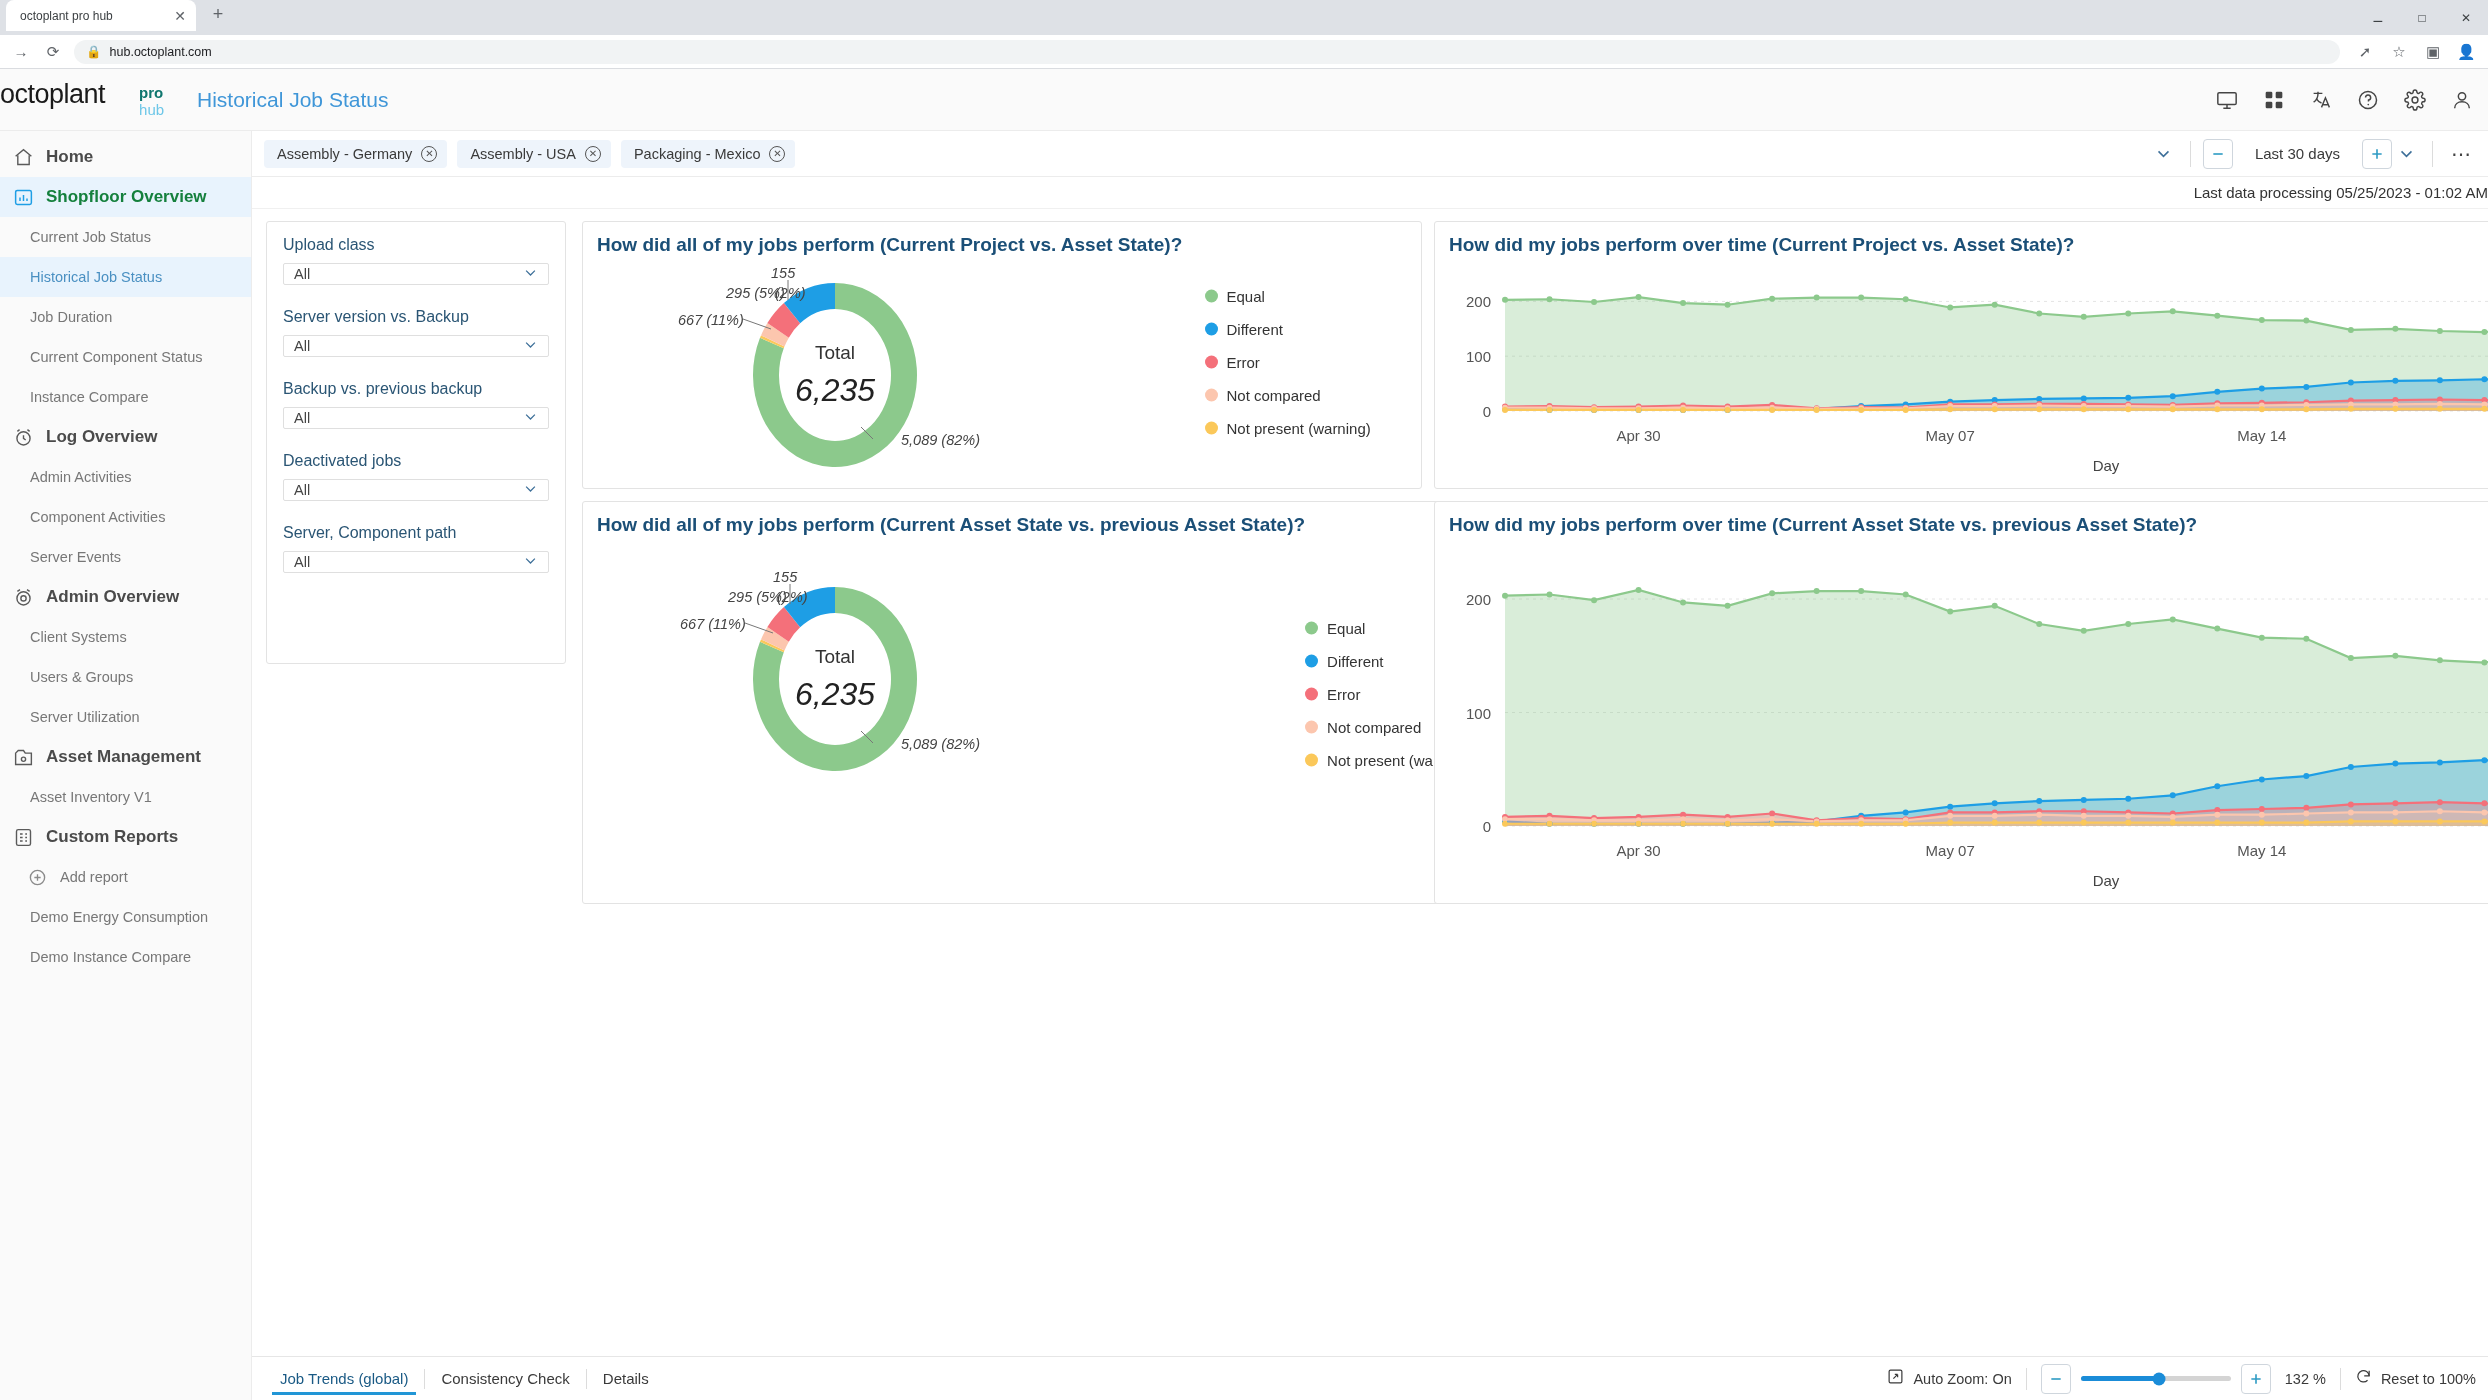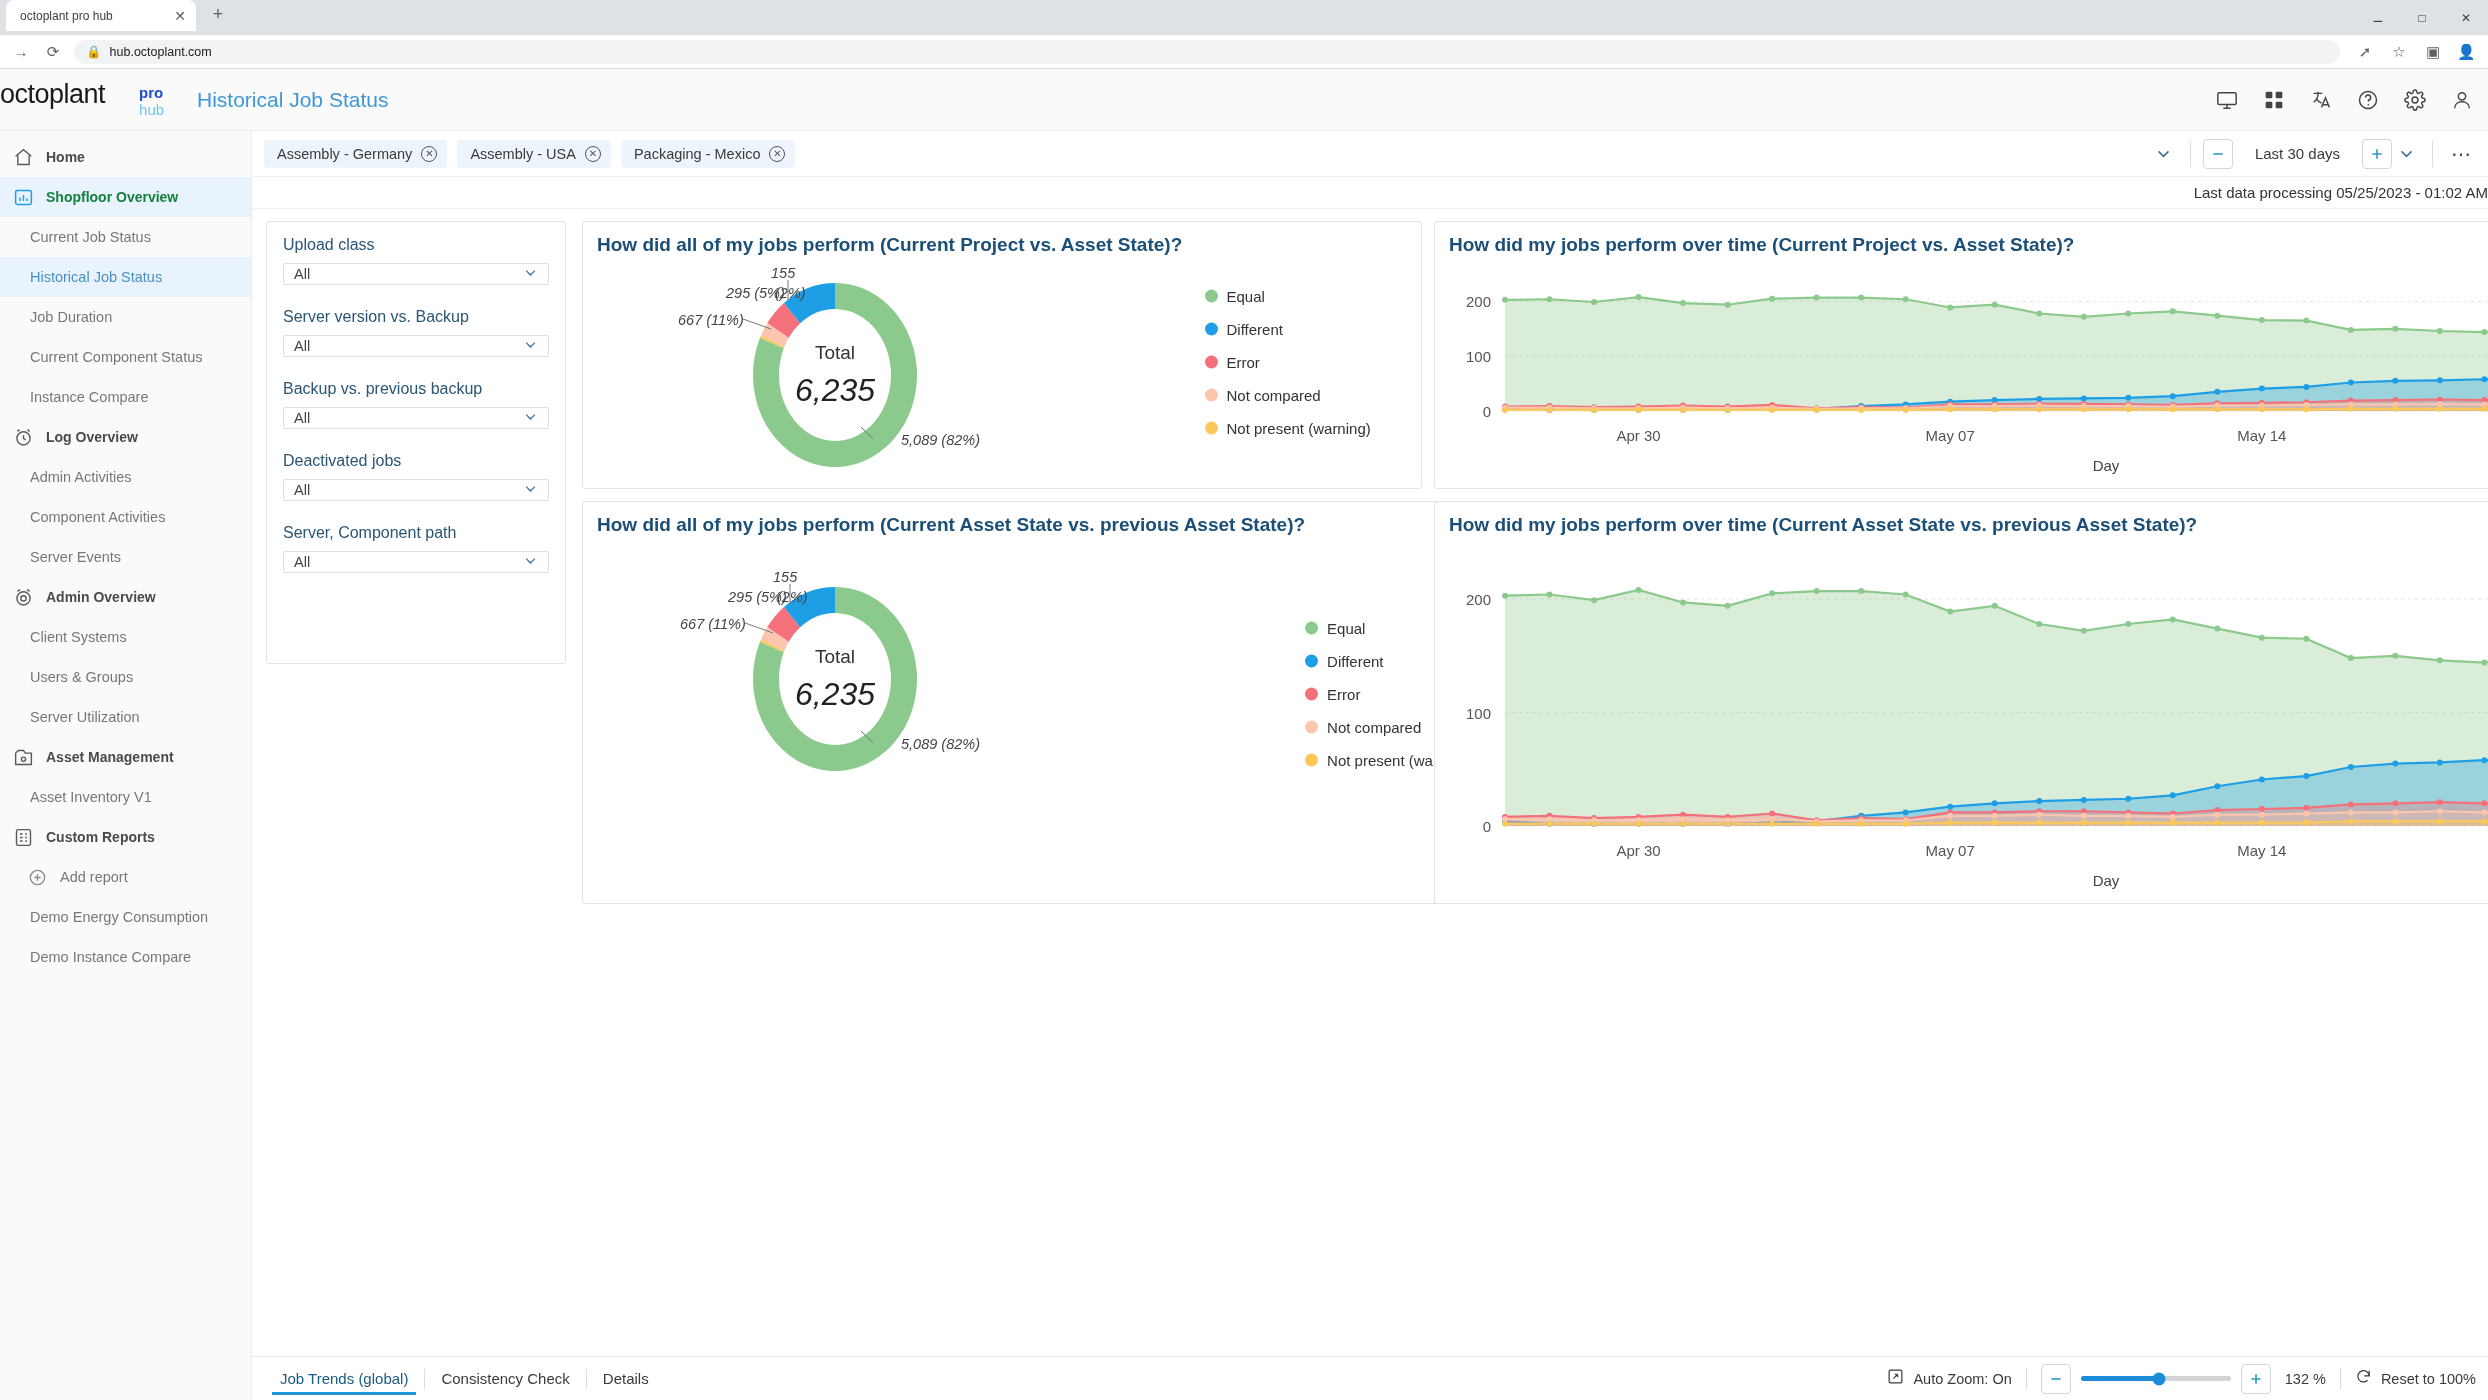--- a/index.html
+++ b/index.html
@@ -42,38 +42,38 @@
   .omni-icons { display: flex; align-items: center; gap: 12px; }
 
   
   .app-header {
     height: 62px; flex: 0 0 62px; display: flex; align-items: center;
     background: #fafafa; border-bottom: 1px solid #ececec; position: relative;
   }
   .logo-wrap { width: 180px; display: flex; justify-content: center; }
   .logo-main { font-size: 27px; font-weight: 400; color: #1a1a1a; letter-spacing: -0.5px; line-height: 1; }
   .logo-sub { font-size: 15px; margin-top: 3px; margin-left: 34px; }
-  .logo-sub b { color: #1d4ed8; font-weight: 700; }
+  .logo-sub b { color: #0f766e; font-weight: 700; }
   .logo-sub span { color: #6ec7e8; }
   .page-title { font-size: 21px; color: #3f96d8; margin-left: 17px; font-weight: 400; }
   .header-icons { position: absolute; right: 14px; display: flex; align-items: center; gap: 23px; color: #444; }
   .hdr-ic { width: 24px; height: 24px; display:flex; align-items:center; justify-content:center;}
 
   
   .body-split { flex: 1; display: flex; min-height: 0; }
 
   
   .sidebar {
     width: 252px; flex: 0 0 252px; background: #fafafa; border-right: 1px solid #ececec;
     display: flex; flex-direction: column; position: relative;
   }
   .side-scroll { flex: 1; overflow: hidden; padding-top: 6px; }
   .side-item {
     display: flex; align-items: center; gap: 12px; height: 40px; padding-left: 12px;
-    font-size: 14px; color: #555; cursor: pointer;
+    font-size: 17px; color: #555; cursor: pointer;
   }
   .side-item.group { font-weight: 700; color: #4a4a4a; }
   .side-item.sub { padding-left: 30px; font-size: 14.5px; color: #777; }
   .side-item.active-group { background: #e8f3fd; color: #15803d; }
   .side-item.active-sub { background: #e8f3fd; color: #4a90c2; }
   .side-ic { width: 22px; height: 22px; flex: 0 0 22px; display: flex; align-items: center; justify-content: center; }
   .side-bottom { padding-bottom: 14px; }
   .side-bottom .side-item { color: #666; font-size: 14.5px; gap: 14px; }
 
   

